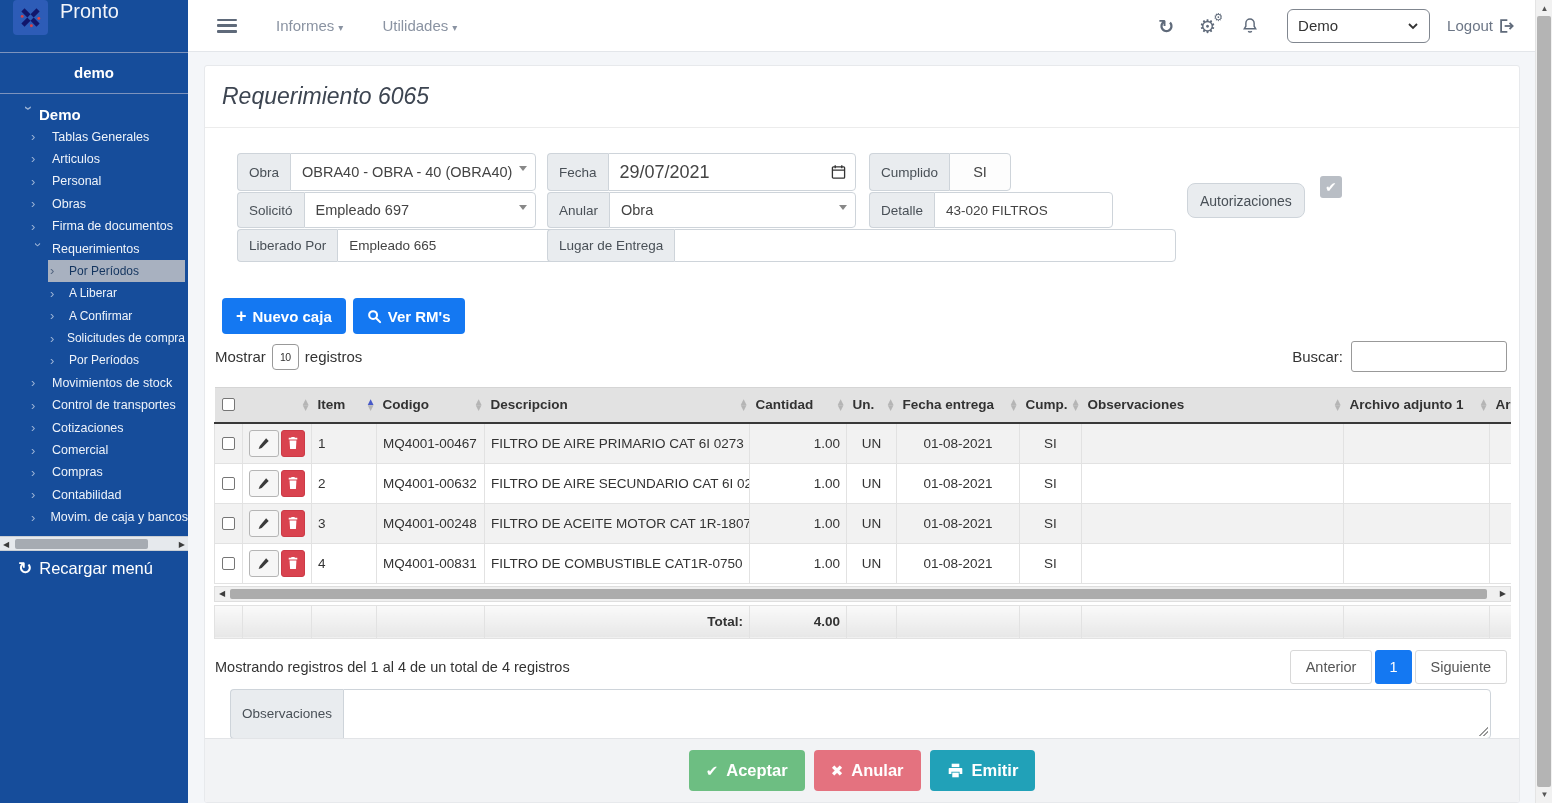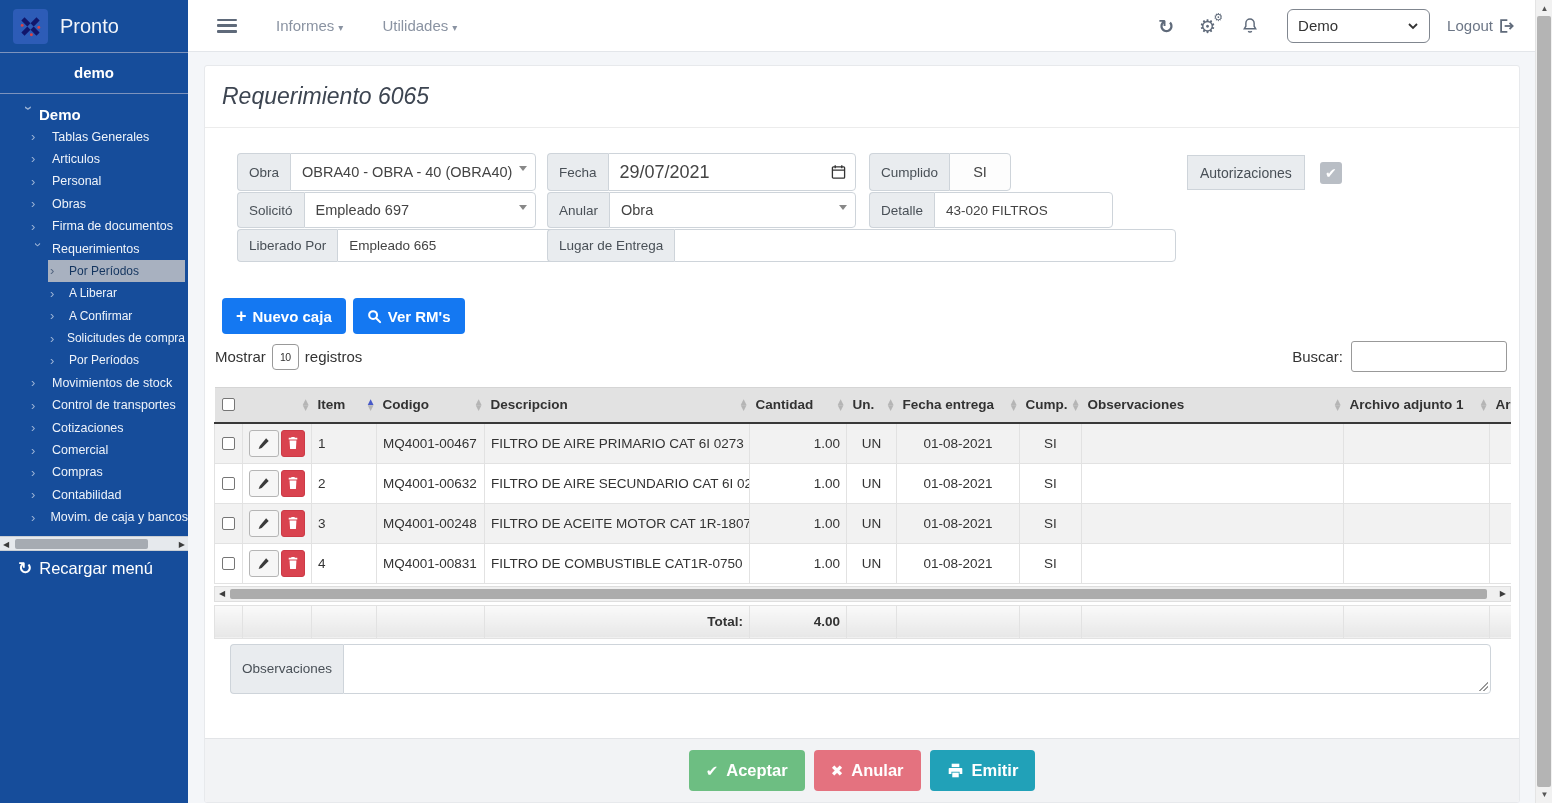--- a/index.html
+++ b/index.html
@@ -2,21 +2,21 @@
 <html><head>
 <meta charset="utf-8">
 <style>
   * { box-sizing: border-box; margin: 0; padding: 0; }
   html,body { width:1552px; height:803px; overflow:hidden; }
   body { position:relative; font-family:"Liberation Sans","DejaVu Sans",sans-serif; background:#f4f6f9; color:#333; }
   .uni { font-family:"DejaVu Sans",sans-serif; }
 
   
   .sidebar { position:absolute; left:0; top:0; width:188px; height:803px; background:#164d9b; color:#fff; z-index:6; }
-  .brand { height:53px; display:flex; align-items:center; padding-left:13px; border-bottom:1px solid #7d93bd; }
+  .brand { height:53px; display:flex; padding-left:13px; border-bottom:1px solid #7d93bd; }
   .logo-box { width:35px; height:35px; background:#2d5cb7; border-radius:4px; display:flex; align-items:center; justify-content:center; }
   .brand-name { font-size:20px; margin-left:12px; color:#f2f5fa; font-weight:400; }
   .side-user { text-align:center; padding:11px 0 12px; font-size:15px; font-weight:700; border-bottom:1px solid #7d93bd; color:#fff; }
   .menu { padding-top:9px; }
   .m-item { display:flex; align-items:center; height:22.4px; cursor:default; white-space:nowrap; }
   .m-item .chev { color:#9db4d6; font-size:13px; line-height:1; width:15px; display:inline-block; }
   .chev.down { transform:rotate(90deg); transform-origin:45% 55%; }
   .lvl0 { padding-left:19px; font-weight:700; font-size:15px; }
   .lvl0 .chev { width:20px; font-size:14px; }
   .lvl1 { padding-left:31px; font-size:12.5px; color:#eef3fa; }
@@ -66,21 +66,21 @@
   .iglabel { background:#e9ecef; border:1px solid #ced4da; border-right:0; color:#495057; font-size:13.5px; display:flex; align-items:center; padding:0 11px; border-radius:4px 0 0 4px; white-space:nowrap; }
   .igfield { border:1px solid #ced4da; border-radius:0 4px 4px 0; background:#fff; flex:1; display:flex; align-items:center; padding:5px 11px; font-size:14.5px; color:#444; position:relative; overflow:hidden; white-space:nowrap; }
   .s2caret { position:absolute; top:12px; right:8px; width:0; height:0; border-left:4px solid transparent; border-right:4px solid transparent; border-top:5px solid #888; }
   .g-obra { left:0; top:0; width:299px; height:38px; }
   .g-fecha { left:310px; top:0; width:309px; height:38px; }
   .g-fecha .igfield { font-size:18px; }
   .cal-ic { position:absolute; right:9px; top:10px; }
   .g-cumplido { left:632px; top:0; width:142px; height:38px; }
   .g-cumplido .igfield { justify-content:center; background:#fdfdfd; }
   .g-autoriz { left:950px; top:2px; display:flex; align-items:center; }
-  .autoriz-btn { background:#e9ecef; border:1px solid #ced4da; border-radius:0; height:35px; display:flex; align-items:center; padding:8px 12px; font-size:14px; color:#495057; cursor:pointer; }
+  .autoriz-btn { background:#e9ecef; border:1px solid #ced4da; border-radius:8px; height:35px; display:flex; align-items:center; padding:8px 12px; font-size:14px; color:#495057; cursor:pointer;margin-top:28px; }
   .autoriz-cb { width:22px; height:22px; background:#b9bec5; border-radius:3px; margin-left:15px; display:flex; align-items:center; justify-content:center; color:#fff; font-size:14px; font-weight:700; }
   .g-solicito { left:0; top:39px; width:299px; height:36px; }
   .g-sector { left:310px; top:39px; width:309px; height:36px; }
   .g-detalle { left:632px; top:39px; width:244px; height:36px; }
   .g-detalle .igfield { font-size:13.5px; }
   .g-liberado { left:0; top:76px; width:359px; height:33px; }
   .g-liberado .igfield { font-size:13.5px; }
   .sel-chev { display:flex; align-items:center; }
   .g-liberado .sel-chev { position:absolute; right:8px; top:9px; }
   .g-lugar { left:310px; top:76px; width:629px; height:33px; }
@@ -617,20 +617,28 @@
               <td></td>
               <td></td>
               <td></td>
               <td></td>
               <td></td>
           </tr>
         </tbody>
       </table>
     </div>
 
+    <div class="info-row">
+      <span class="info-text">Mostrando registros del 1 al 4 de un total de 4 registros</span>
+      <div class="pagination">
+        <div class="pg-btn">Anterior</div>
+        <div class="pg-num">1</div>
+        <div class="pg-btn">Siguiente</div>
+      </div>
+    </div>
 
     <div class="obs-group">
       <div class="iglabel">Observaciones</div>
       <div class="obs-field">
         <span></span>
         <div class="resize-grip"></div>
       </div>
     </div>
   </div>
 

